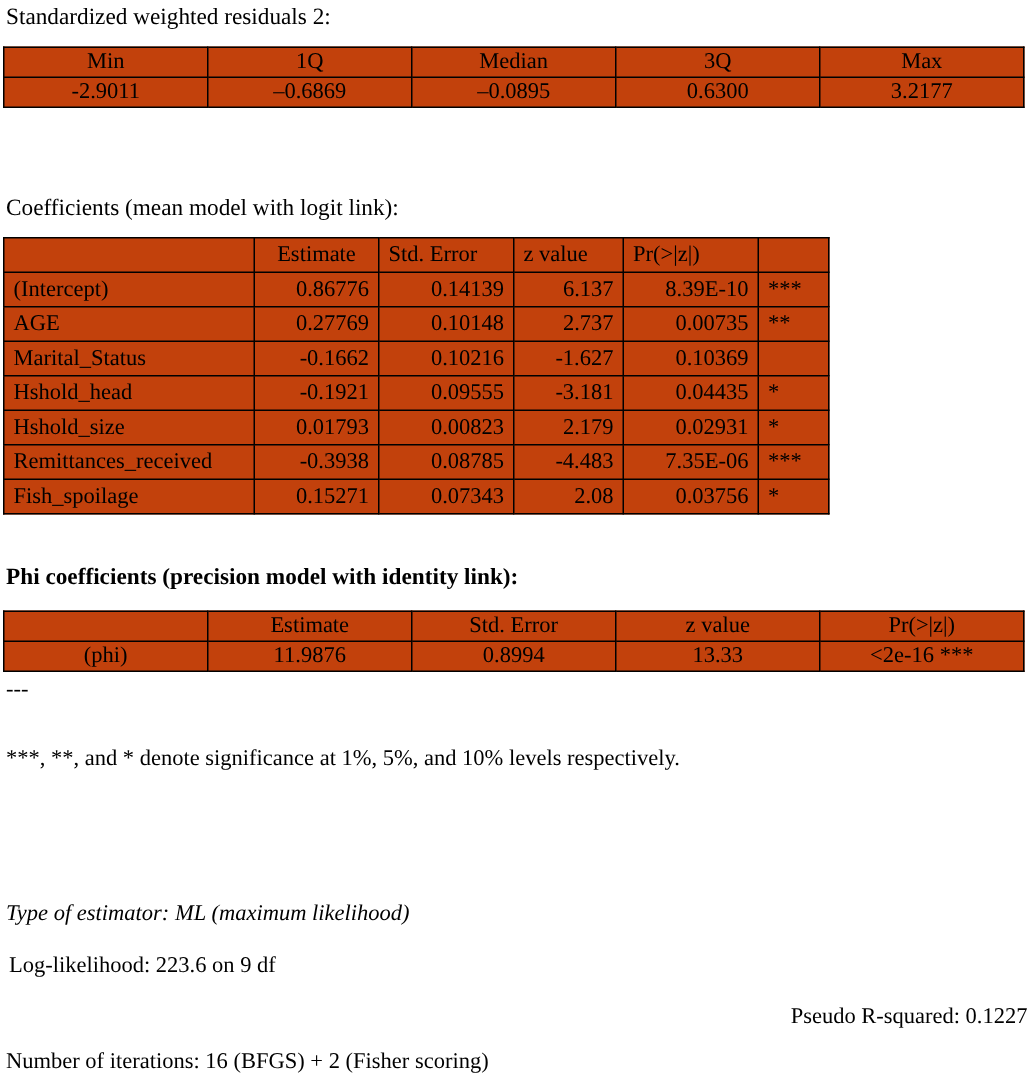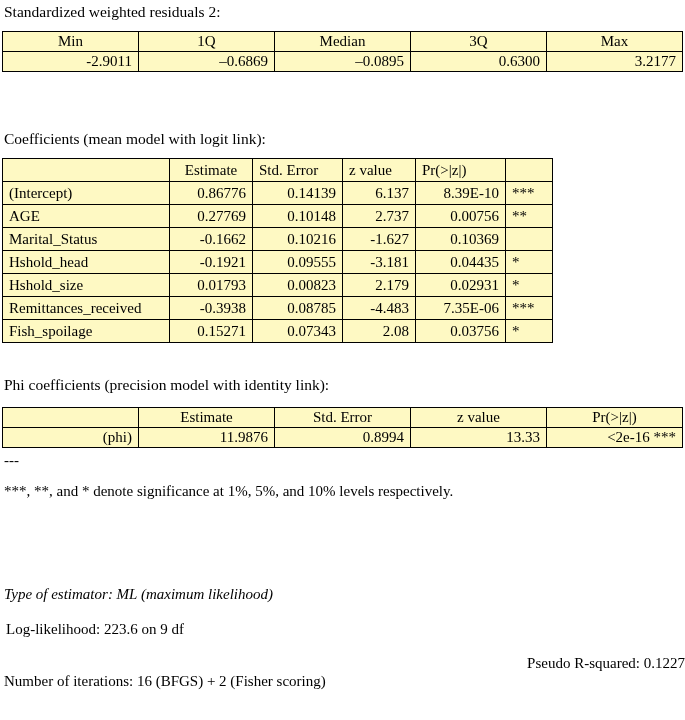--- a/index.html
+++ b/index.html
@@ -24,53 +24,53 @@
     padding: 0;
     line-height: 18px;
   }
   .heading {
     margin-left: 2px;
     font-size: 15.5px;
   }
   table {
     border-collapse: collapse;
     table-layout: fixed;
-    background: #fef9c3;
+    background: #c2410c;
   }
   th, td {
     border: 1px solid #000000;
     font-weight: normal;
     font-size: 15px;
     padding: 0 6px;
     white-space: nowrap;
     overflow: hidden;
   }
   
   .full-table { width: 681px; }
   .full-table col { width: 20%; }
   .full-table th { text-align: center; line-height: 19px; }
-  .full-table td { text-align: right;  line-height: 19px; }
+  .full-table td { text-align: center;  line-height: 19px; }
   
   .coef-table { width: 550px; }
   .coef-table th, .coef-table td { line-height: 22px; }
   .al { text-align: left; }
   .ar { text-align: right; }
   .ac { text-align: center; }
   
   .mt-t1   { margin-top: 10px; }
   .mt-h2   { margin-top: 58px; }
   .mt-t2   { margin-top: 10px; }
-  .mt-h3   { margin-top: 33px; }
+  .mt-h3   { margin-top: 33px; font-weight: bold; }
   .mt-t3   { margin-top: 13px; }
   .mt-sep  { margin-top: 3px; margin-left: 2px; }
-  .mt-note { margin-top: 13px; margin-left: 2px; }
+  .mt-note { margin-top: 28px; margin-left: 2px; }
   .mt-f1   { margin-top: 85px; margin-left: 2px; font-style: italic; }
   .mt-f2   { margin-top: 17px; margin-left: 4px; }
   .mt-f3   { margin-top: 16px; margin-left: 2px; text-align: right; }
-  .mt-f4   { margin-left: 2px; }
+  .mt-f4   { margin-top: 12px; margin-left: 2px; }
 </style>
 </head>
 <body>
 
 <div id="doc">
 
   <p class="heading">Standardized weighted residuals 2:</p>
 
   <table class="full-table mt-t1">
     <colgroup>
@@ -124,21 +124,21 @@
       <td class="ar">0.14139</td>
       <td class="ar">6.137</td>
       <td class="ar">8.39E-10</td>
       <td class="al">***</td>
     </tr>
     <tr>
       <td class="al">AGE</td>
       <td class="ar">0.27769</td>
       <td class="ar">0.10148</td>
       <td class="ar">2.737</td>
-      <td class="ar">0.00756</td>
+      <td class="ar">0.00735</td>
       <td class="al">**</td>
     </tr>
     <tr>
       <td class="al">Marital_Status</td>
       <td class="ar">-0.1662</td>
       <td class="ar">0.10216</td>
       <td class="ar">-1.627</td>
       <td class="ar">0.10369</td>
       <td class="al"></td>
     </tr>

